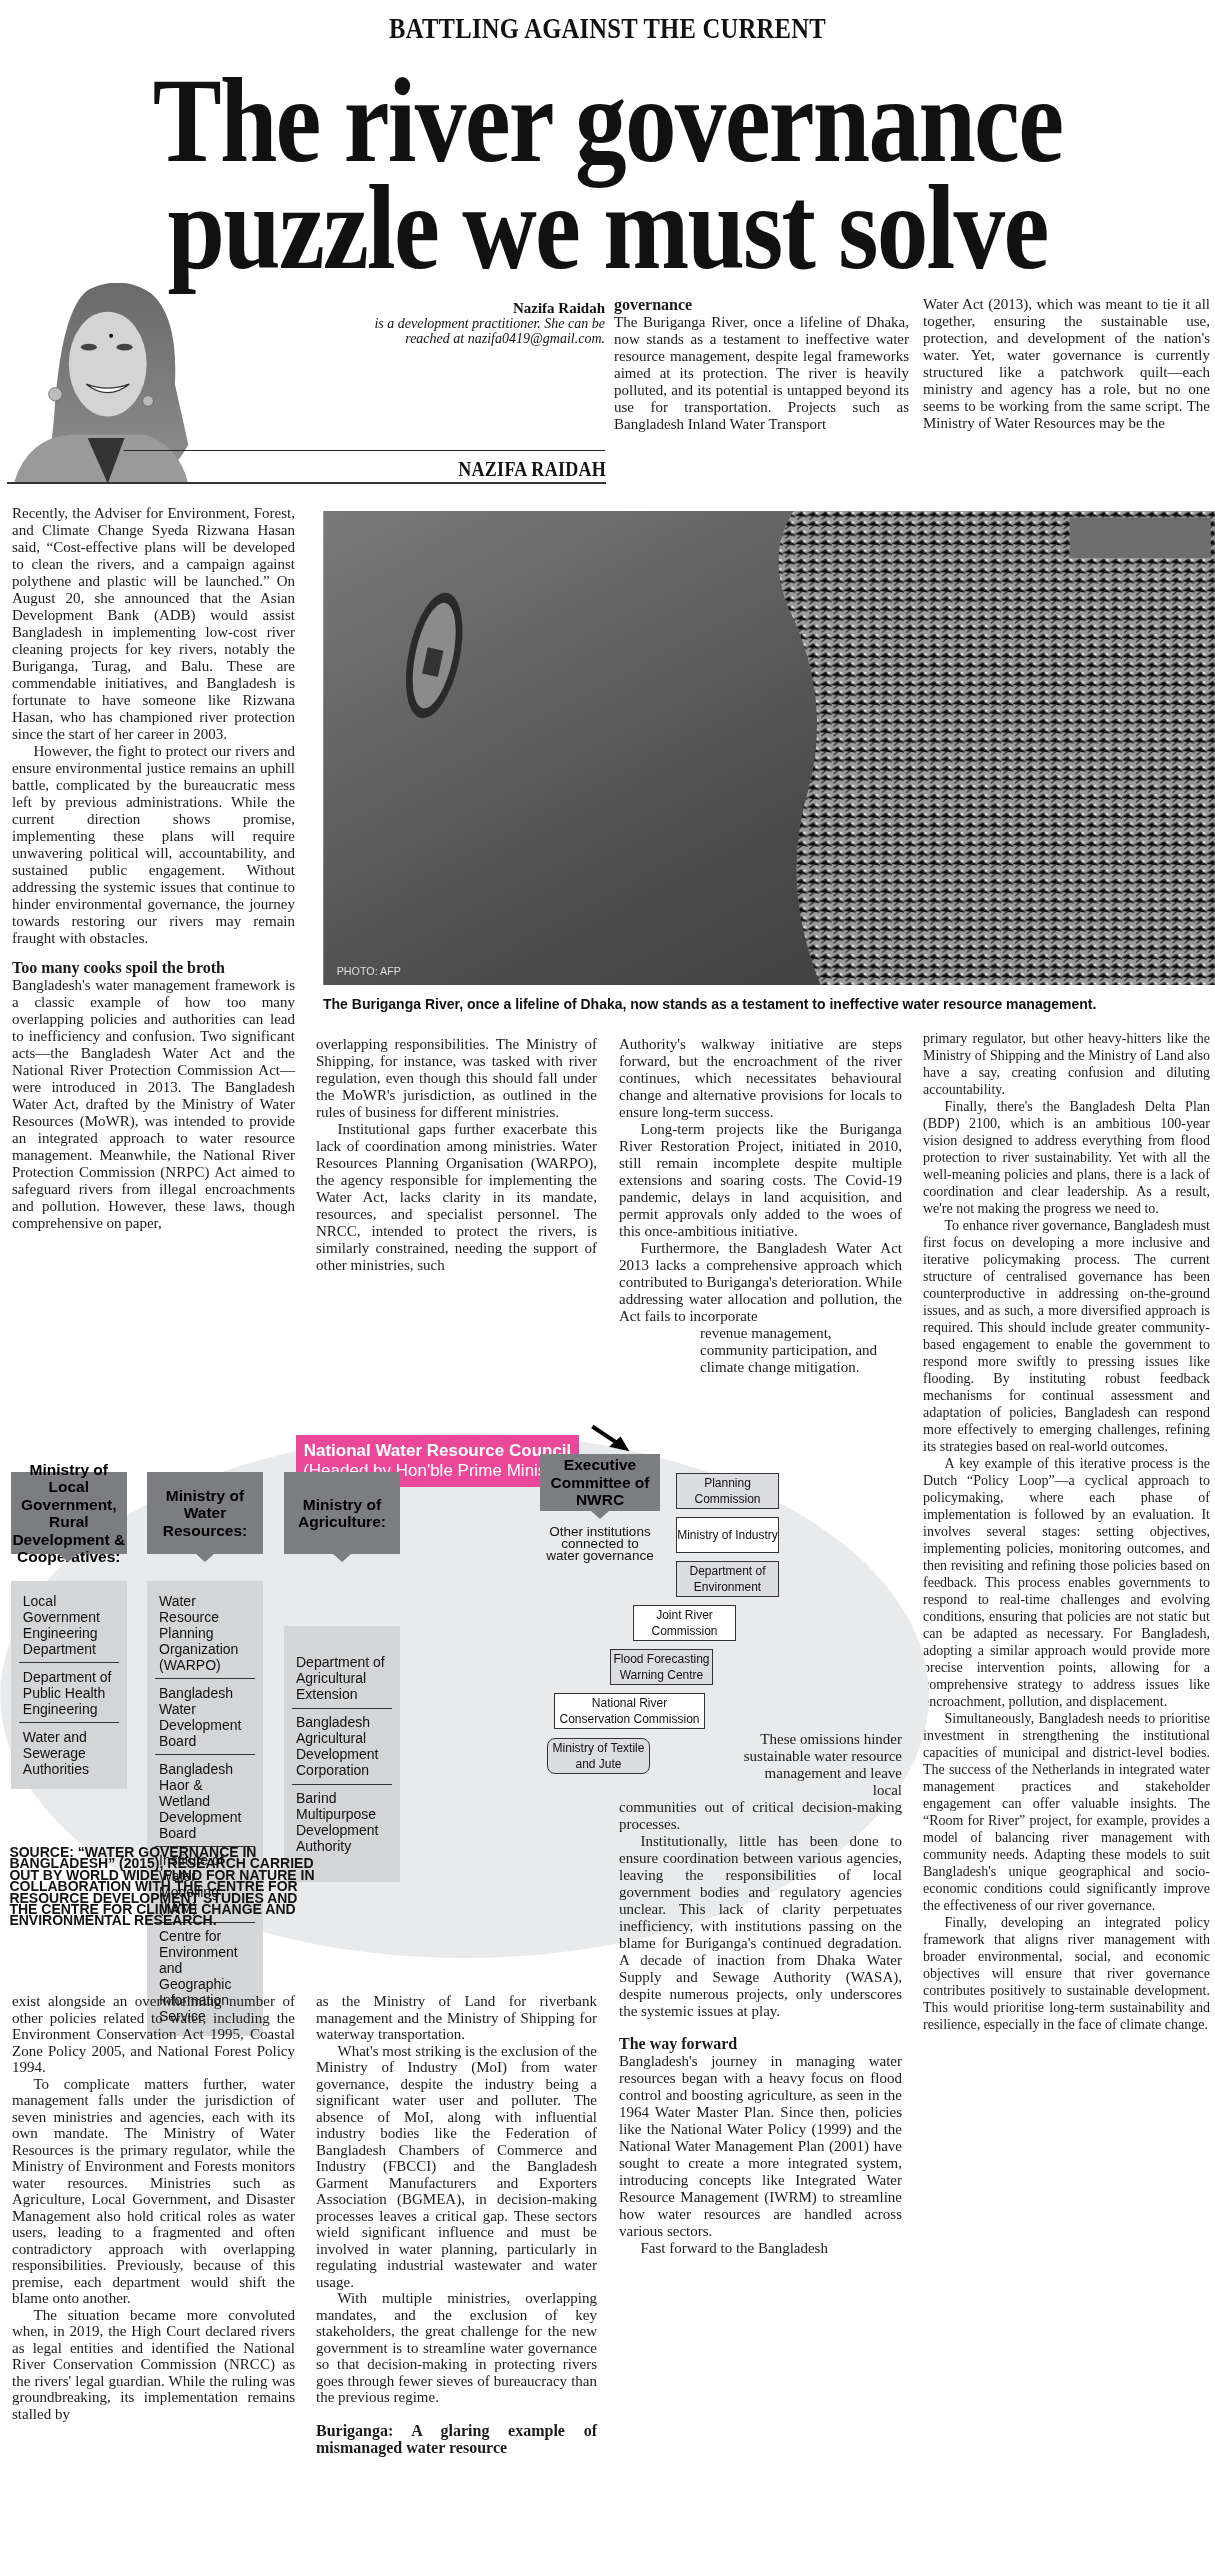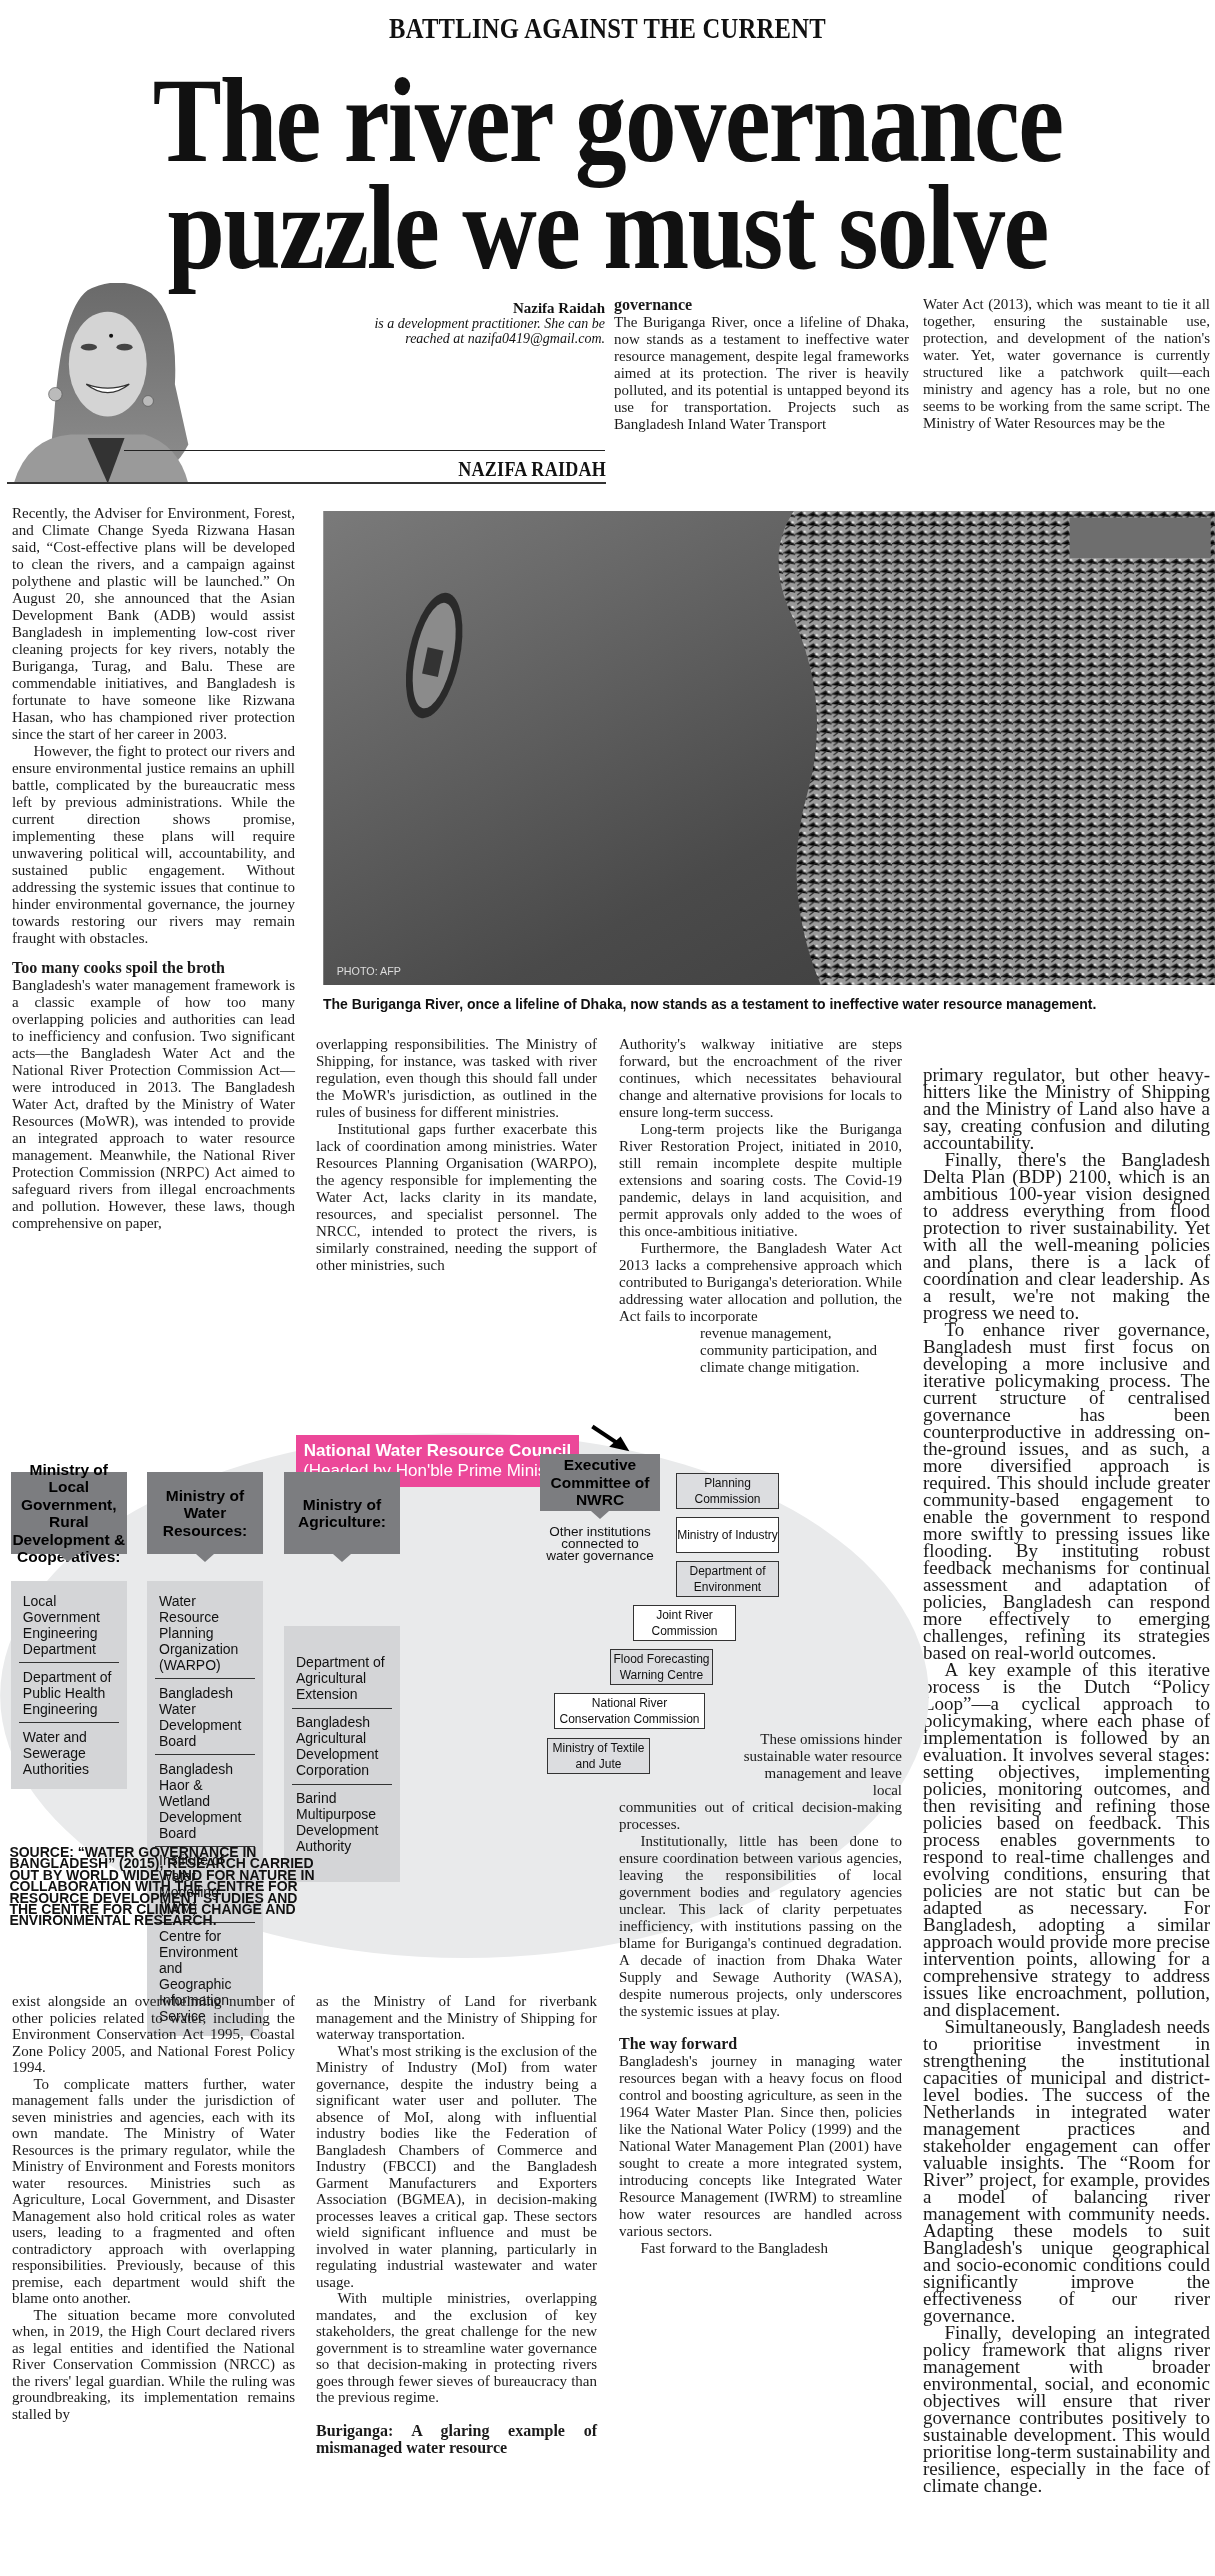--- a/index.html
+++ b/index.html
@@ -119,21 +119,21 @@
   <p class="noi">overlapping responsibilities. The Ministry of Shipping, for instance, was tasked with river regulation, even though this should fall under the MoWR's jurisdiction, as outlined in the rules of business for different ministries.</p>
   <p>Institutional gaps further exacerbate this lack of coordination among ministries. Water Resources Planning Organisation (WARPO), the agency responsible for implementing the Water Act, lacks clarity in its mandate, resources, and specialist personnel. The NRCC, intended to protect the rivers, is similarly constrained, needing the support of other ministries, such</p>
 </div>
 <div class="abs col" style="left:619px;top:1036px;width:283px;">
   <p class="noi">Authority's walkway initiative are steps forward, but the encroachment of the river continues, which necessitates behavioural change and alternative provisions for locals to ensure long-term success.</p>
   <p>Long-term projects like the Buriganga River Restoration Project, initiated in 2010, still remain incomplete despite multiple extensions and soaring costs. The Covid-19 pandemic, delays in land acquisition, and permit approvals only added to the woes of this once-ambitious initiative.</p>
   <p>Furthermore, the Bangladesh Water Act 2013 lacks a comprehensive approach which contributed to Buriganga's deterioration. While addressing water allocation and pollution, the Act fails to incorporate</p>
   <p style="text-align:left;margin-left:81px;text-indent:0">revenue management, community participation, and climate change mitigation.</p>
 </div>
 
-<div class="abs col" style="left:923px;top:1030px;width:287px;font-size:19px;line-height:17px;margin-top:36px;">
+<div class="abs col" style="left:923px;top:1030px;width:287px;font-size:14px;line-height:17px;">
   <p class="noi">primary regulator, but other heavy-hitters like the Ministry of Shipping and the Ministry of Land also have a say, creating confusion and diluting accountability.</p>
   <p>Finally, there's the Bangladesh Delta Plan (BDP) 2100, which is an ambitious 100-year vision designed to address everything from flood protection to river sustainability. Yet with all the well-meaning policies and plans, there is a lack of coordination and clear leadership. As a result, we're not making the progress we need to.</p>
   <p>To enhance river governance, Bangladesh must first focus on developing a more inclusive and iterative policymaking process. The current structure of centralised governance has been counterproductive in addressing on-the-ground issues, and as such, a more diversified approach is required. This should include greater community-based engagement to enable the government to respond more swiftly to pressing issues like flooding. By instituting robust feedback mechanisms for continual assessment and adaptation of policies, Bangladesh can respond more effectively to emerging challenges, refining its strategies based on real-world outcomes.</p>
   <p>A key example of this iterative process is the Dutch “Policy Loop”—a cyclical approach to policymaking, where each phase of implementation is followed by an evaluation. It involves several stages: setting objectives, implementing policies, monitoring outcomes, and then revisiting and refining those policies based on feedback. This process enables governments to respond to real-time challenges and evolving conditions, ensuring that policies are not static but can be adapted as necessary. For Bangladesh, adopting a similar approach would provide more precise intervention points, allowing for a comprehensive strategy to address issues like encroachment, pollution, and displacement.</p>
   <p>Simultaneously, Bangladesh needs to prioritise investment in strengthening the institutional capacities of municipal and district-level bodies. The success of the Netherlands in integrated water management practices and stakeholder engagement can offer valuable insights. The “Room for River” project, for example, provides a model of balancing river management with community needs. Adapting these models to suit Bangladesh's unique geographical and socio-economic conditions could significantly improve the effectiveness of our river governance.</p>
   <p>Finally, developing an integrated policy framework that aligns river management with broader environmental, social, and economic objectives will ensure that river governance contributes positively to sustainable development. This would prioritise long-term sustainability and resilience, especially in the face of climate change.</p>
 </div>
 
 <div class="abs diagram">
   <svg width="929" height="572" style="position:absolute;left:0;top:0" viewBox="0 0 1380 850">
@@ -175,21 +175,21 @@
 
 <div class="abs mhead" style="left:540px;top:1454px;width:120px;height:57px;">Executive Committee of NWRC</div>
 <div class="abs dg-sans" style="left:546px;top:1526px;width:108px;text-align:center;font-size:13.5px;line-height:12px;">Other institutions connected to water governance</div>
 
 <div class="abs obox g" style="left:676px;top:1473px;width:101px;height:34px;">Planning Commission</div>
 <div class="abs obox w" style="left:676px;top:1517px;width:101px;height:34px;">Ministry of Industry</div>
 <div class="abs obox g" style="left:676px;top:1561px;width:101px;height:34px;">Department of Environment</div>
 <div class="abs obox w" style="left:633px;top:1605px;width:101px;height:34px;">Joint River Commission</div>
 <div class="abs obox g" style="left:610px;top:1649px;width:101px;height:34px;">Flood Forecasting Warning Centre</div>
 <div class="abs obox w" style="left:554px;top:1693px;width:149px;height:34px;">National River Conservation Commission</div>
-<div class="abs obox g" style="left:547px;top:1738px;width:101px;height:34px;">Ministry of Textile and Jute</div>
+<div class="abs obox g" style="left:547px;top:1738px;width:101px;height:34px;border-radius:8px;">Ministry of Textile and Jute</div>
 
 <div class="abs source">SOURCE: “WATER GOVERNANCE IN BANGLADESH” (2015), RESEARCH CARRIED OUT BY WORLD WIDE FUND FOR NATURE IN COLLABORATION WITH THE CENTRE FOR RESOURCE DEVELOPMENT STUDIES AND THE CENTRE FOR CLIMATE CHANGE AND ENVIRONMENTAL RESEARCH.</div>
 
 <div class="abs col" style="left:619px;top:1731px;width:283px;">
   <p style="margin-left:121px;text-indent:0;text-align:right">These omissions hinder sustainable water resource management and leave local</p>
   <p class="noi">communities out of critical decision-making processes.</p>
   <p>Institutionally, little has been done to ensure coordination between various agencies, leaving the responsibilities of local government bodies and regulatory agencies unclear. This lack of clarity perpetuates inefficiency, with institutions passing on the blame for Buriganga's continued degradation. A decade of inaction from Dhaka Water Supply and Sewage Authority (WASA), despite numerous projects, only underscores the systemic issues at play.</p>
   <h3 style="margin-top:15px">The way forward</h3>
   <p class="noi">Bangladesh's journey in managing water resources began with a heavy focus on flood control and boosting agriculture, as seen in the 1964 Water Master Plan. Since then, policies like the National Water Policy (1999) and the National Water Management Plan (2001) have sought to create a more integrated system, introducing concepts like Integrated Water Resource Management (IWRM) to streamline how water resources are handled across various sectors.</p>
   <p>Fast forward to the Bangladesh</p>

